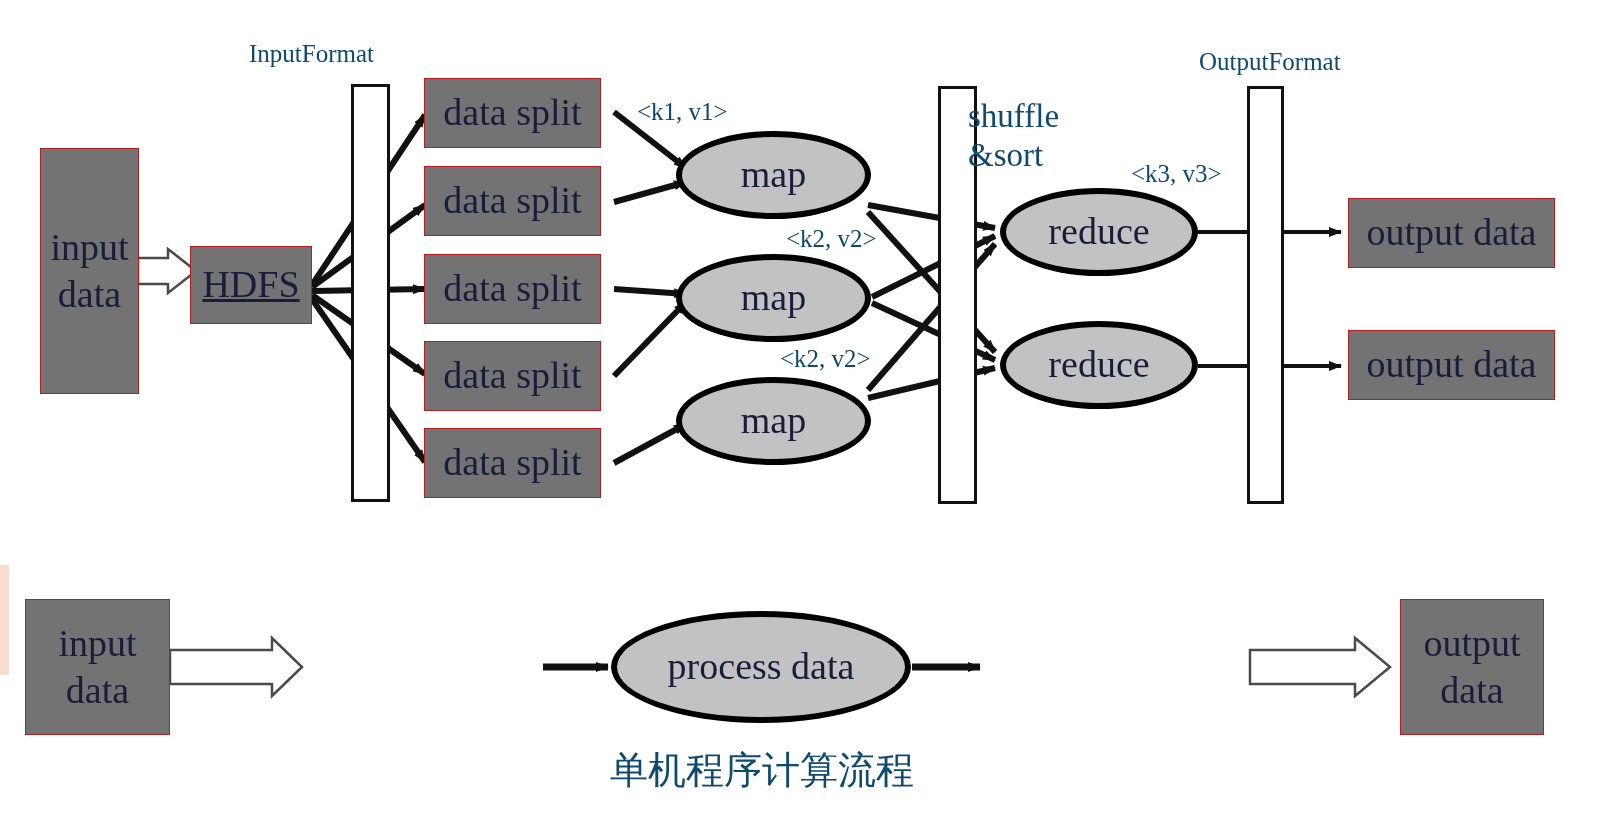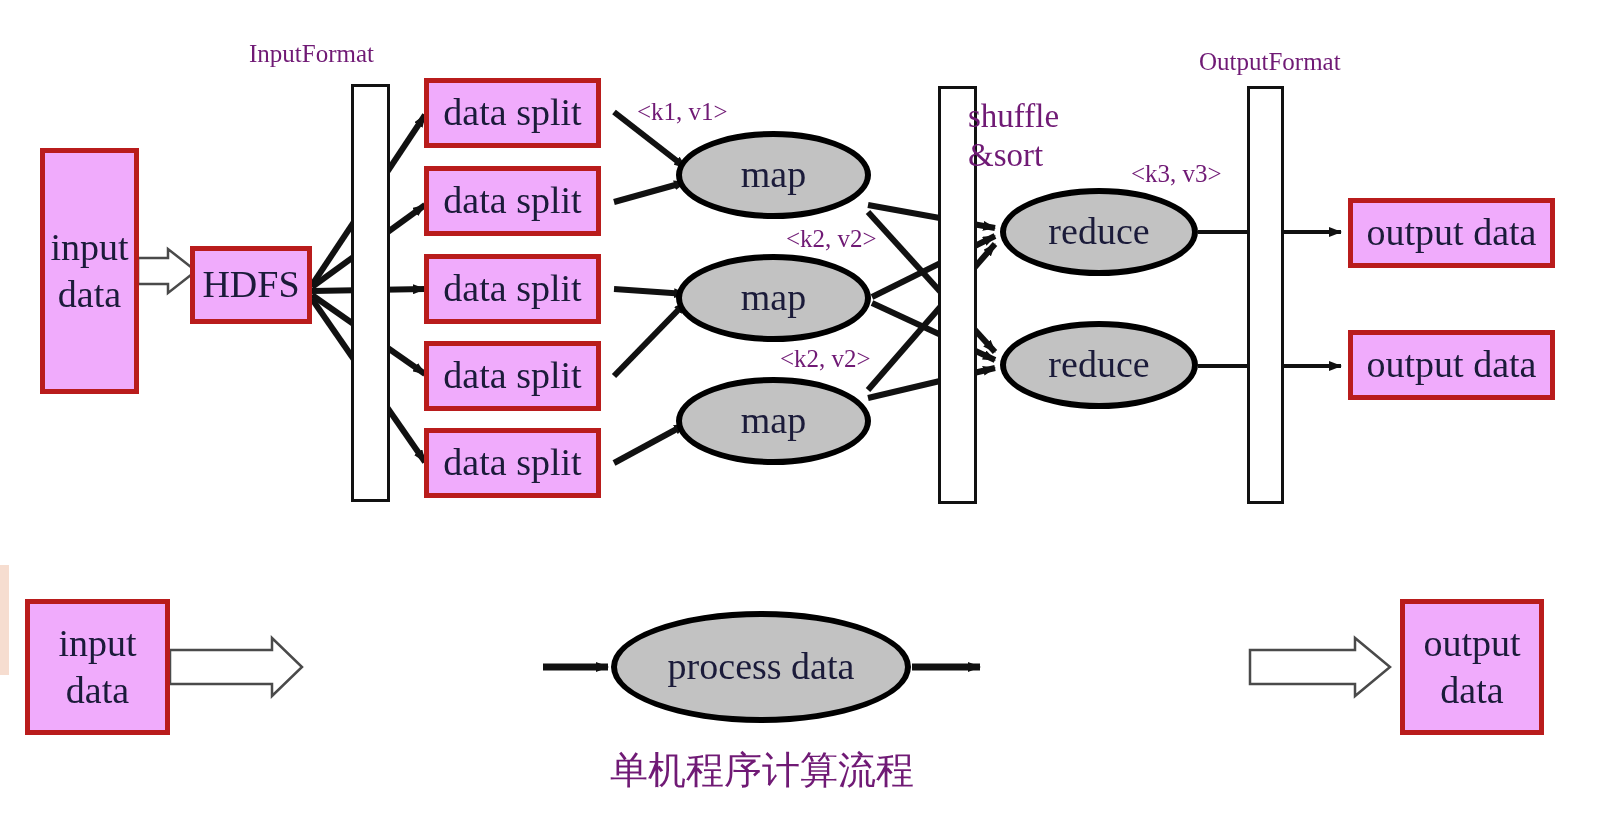--- a/index.html
+++ b/index.html
@@ -28,36 +28,36 @@
     box-sizing: border-box;
     display: flex;
     align-items: center;
     justify-content: center;
     text-align: center;
     color: #1b1b3a;
     line-height: 1.25;
     z-index: 3;
   }
   .rect {
-    border: 5px solid #b91c1c;
-    background: #f0abfc;
+    border: 1px solid #b91c1c;
+    background: #737373;
   }
   .ellipse {
     border: 6px solid #000000;
     background: #c2c2c2;
     border-radius: 50%;
   }
   .bar {
     border: 3px solid #111111;
     background: #ffffff;
     z-index: 2;
   }
   .label {
     position: absolute;
-    color: #701a75;
+    color: #0c4a6e;
     white-space: pre;
     z-index: 4;
   }
   .pinkstrip {
     position: absolute;
     left: 0;
     top: 565px;
     width: 9px;
     height: 110px;
     background: #f6ddd0;
@@ -136,21 +136,21 @@
 
   <div class="label f-sm" style="left:249px; top:40px;">InputFormat</div>
 
   <div class="label f-sm" style="left:1199px; top:48px;">OutputFormat</div>
 
   <div class="node rect f-lg" style="left:40px; top:148px; width:99px; height:246px; flex-direction:column;">
     <span>input</span>
     <span>data</span>
   </div>
 
-  <div class="node rect f-lg" style="left:190px; top:246px; width:122px; height:78px;">
+  <div class="node rect f-lg" style="left:190px; top:246px; width:122px; height:78px;text-decoration:underline;">
     <span>HDFS</span>
   </div>
 
   <div class="bar" style="position:absolute; left:351px; top:84px; width:33px; height:412px;"></div>
 
   <div class="node rect f-lg" style="left:424px; top:78px; width:177px; height:70px;">
     <span>data split</span>
   </div>
   <div class="node rect f-lg" style="left:424px; top:166px; width:177px; height:70px;">
     <span>data split</span>

